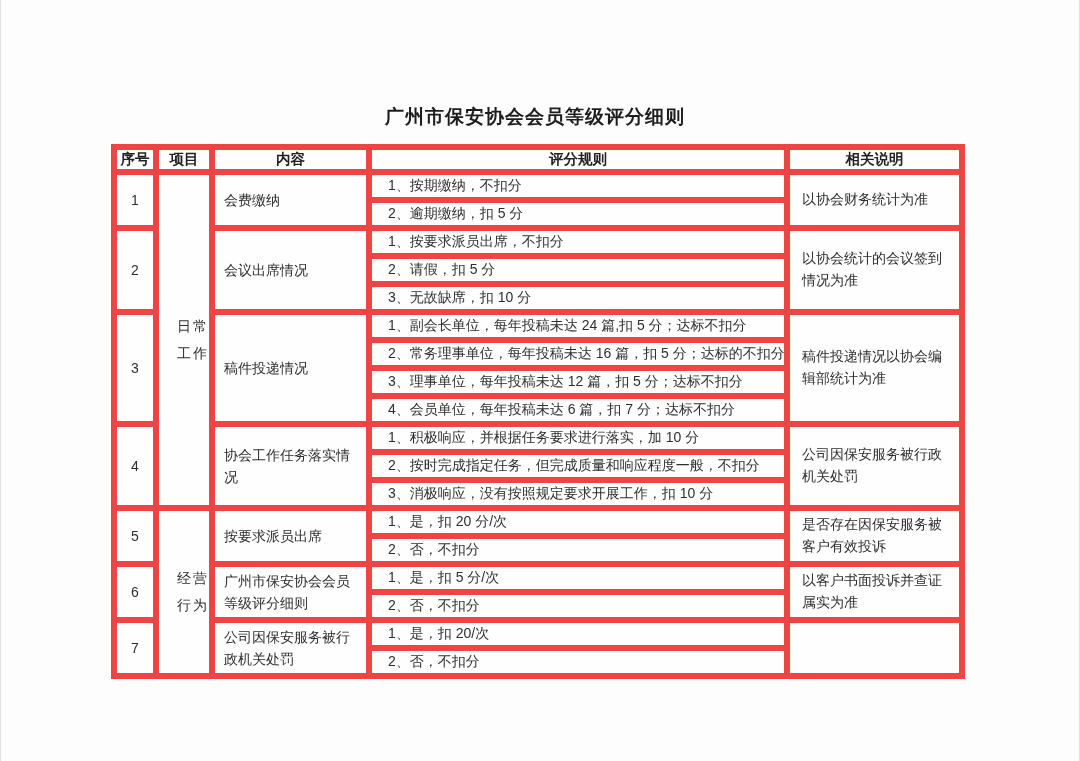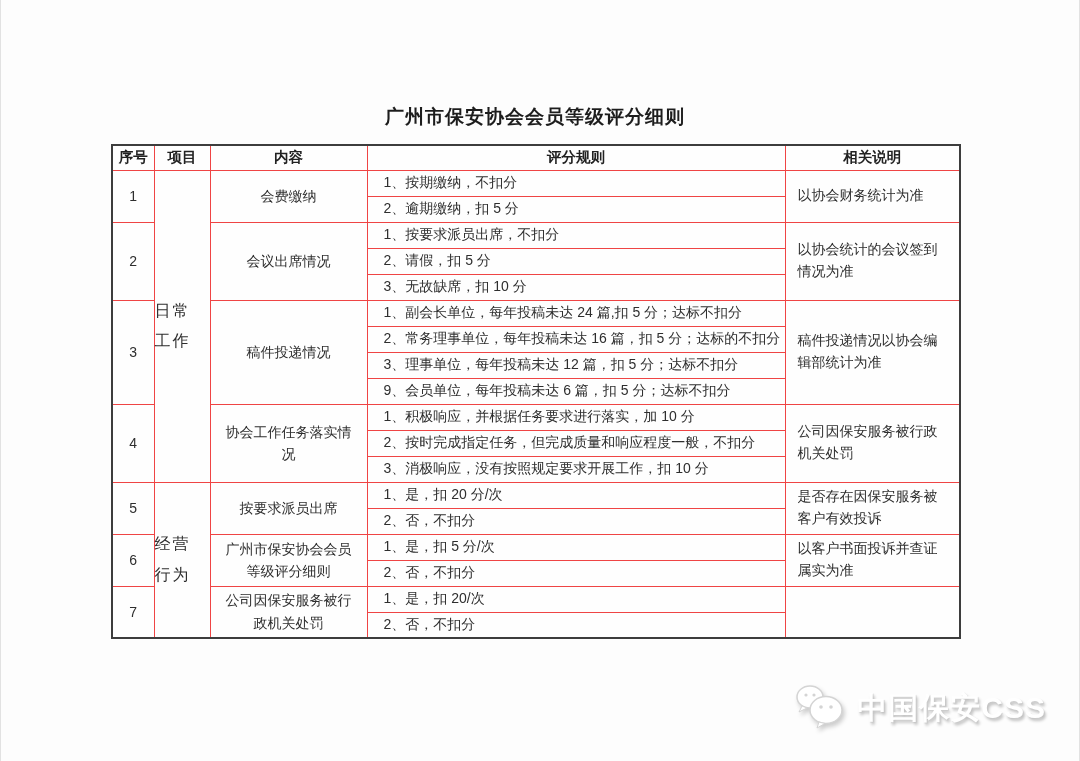--- a/index.html
+++ b/index.html
@@ -32,45 +32,44 @@
     position: absolute;
     top: 144px;
     left: 110px;
     width: 848px;
     border-collapse: collapse;
     table-layout: fixed;
     background: #fefefe;
     border: 2px solid #3d3d3d;
   }
   .score-table th, .score-table td {
-    border: 1px solid #ef4444;
+    border: 6px solid #ef4444;
     vertical-align: middle;
     color: #2e2e2e;
   }
   .score-table thead tr { height: 25px; }
   .score-table tbody tr { height: 26px; }
   .score-table th {
     font-size: 14.5px;
     font-weight: bold;
     text-align: center;
     color: #222222;
   }
   td.c-no {
     text-align: center;
     font-size: 14px;
   }
   td.c-proj {
-    text-align: left;
-    font-size: 16px;
+    text-align: right;
+    font-size: 14px;
     letter-spacing: 2px;
     line-height: 1.9;
     white-space: pre-line;
   }
   td.c-content {
-    text-align: center;
     font-size: 14px;
     line-height: 1.6;
     padding: 2px 9px;
   }
   td.c-rule {
     text-align: left;
     font-size: 14px;
     padding: 2px 16px;
     white-space: nowrap;
     overflow: hidden;
@@ -157,21 +156,21 @@
         <td class="c-rule">1、副会长单位，每年投稿未达 24 篇,扣 5 分；达标不扣分</td>
         <td class="c-note" rowspan="4">稿件投递情况以协会编辑部统计为准</td>
       </tr>
       <tr>
         <td class="c-rule">2、常务理事单位，每年投稿未达 16 篇，扣 5 分；达标的不扣分</td>
       </tr>
       <tr>
         <td class="c-rule">3、理事单位，每年投稿未达 12 篇，扣 5 分；达标不扣分</td>
       </tr>
       <tr>
-        <td class="c-rule">9、会员单位，每年投稿未达 6 篇，扣 5 分；达标不扣分</td>
+        <td class="c-rule">4、会员单位，每年投稿未达 6 篇，扣 7 分；达标不扣分</td>
       </tr>
 
       <tr>
         <td class="c-no" rowspan="3">4</td>
         <td class="c-content" rowspan="3">协会工作任务落实情况</td>
         <td class="c-rule">1、积极响应，并根据任务要求进行落实，加 10 分</td>
         <td class="c-note" rowspan="3">公司因保安服务被行政机关处罚</td>
       </tr>
       <tr>
         <td class="c-rule">2、按时完成指定任务，但完成质量和响应程度一般，不扣分</td>
@@ -207,35 +206,14 @@
         <td class="c-content" rowspan="2">公司因保安服务被行政机关处罚</td>
         <td class="c-rule">1、是，扣 20/次</td>
         <td class="c-note" rowspan="2"></td>
       </tr>
       <tr>
         <td class="c-rule">2、否，不扣分</td>
       </tr>
     </tbody>
   </table>
 
-  <div class="watermark">
-    <span class="wm-icon">
-      <svg width="52" height="46" viewBox="0 0 52 46">
-
-        <g>
-          <ellipse cx="15" cy="14" rx="13" ry="11" fill="#ffffff" stroke="#d4d4d4" stroke-width="1.5"></ellipse>
-          <path d="M7 23 L4 29 L12 25 Z" fill="#ffffff" stroke="#d4d4d4" stroke-width="1"></path>
-          <circle cx="11" cy="12" r="1.6" fill="#d4d4d4"></circle>
-          <circle cx="19" cy="12" r="1.6" fill="#d4d4d4"></circle>
-        </g>
-
-        <g>
-          <ellipse cx="31" cy="27" rx="16" ry="13.5" fill="#ffffff" stroke="#d4d4d4" stroke-width="1.5"></ellipse>
-          <path d="M24 39 L22 45 L30 40.5 Z" fill="#ffffff" stroke="#d4d4d4" stroke-width="1"></path>
-          <circle cx="26" cy="24" r="1.8" fill="#d4d4d4"></circle>
-          <circle cx="36" cy="24" r="1.8" fill="#d4d4d4"></circle>
-        </g>
-      </svg>
-    </span>
-    <span class="wm-text">中国保安CSS</span>
-  </div>
 
 </div>
 
 </body></html>

